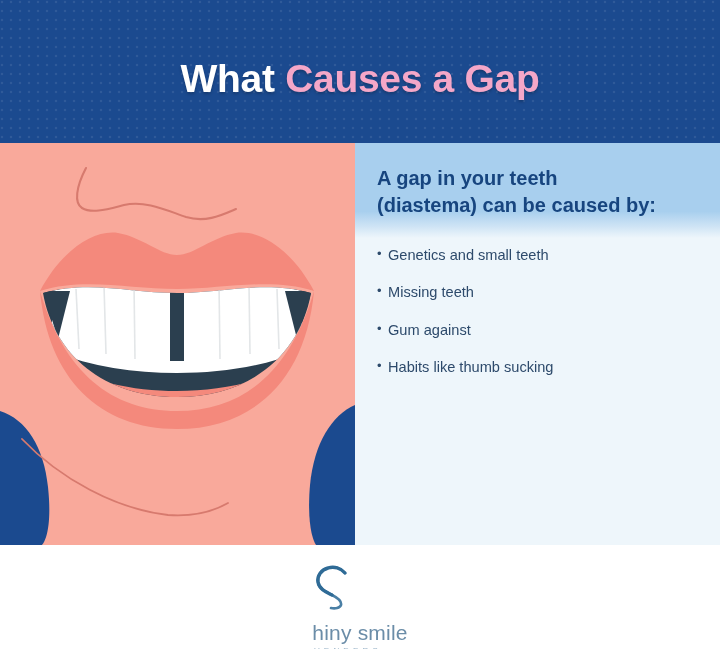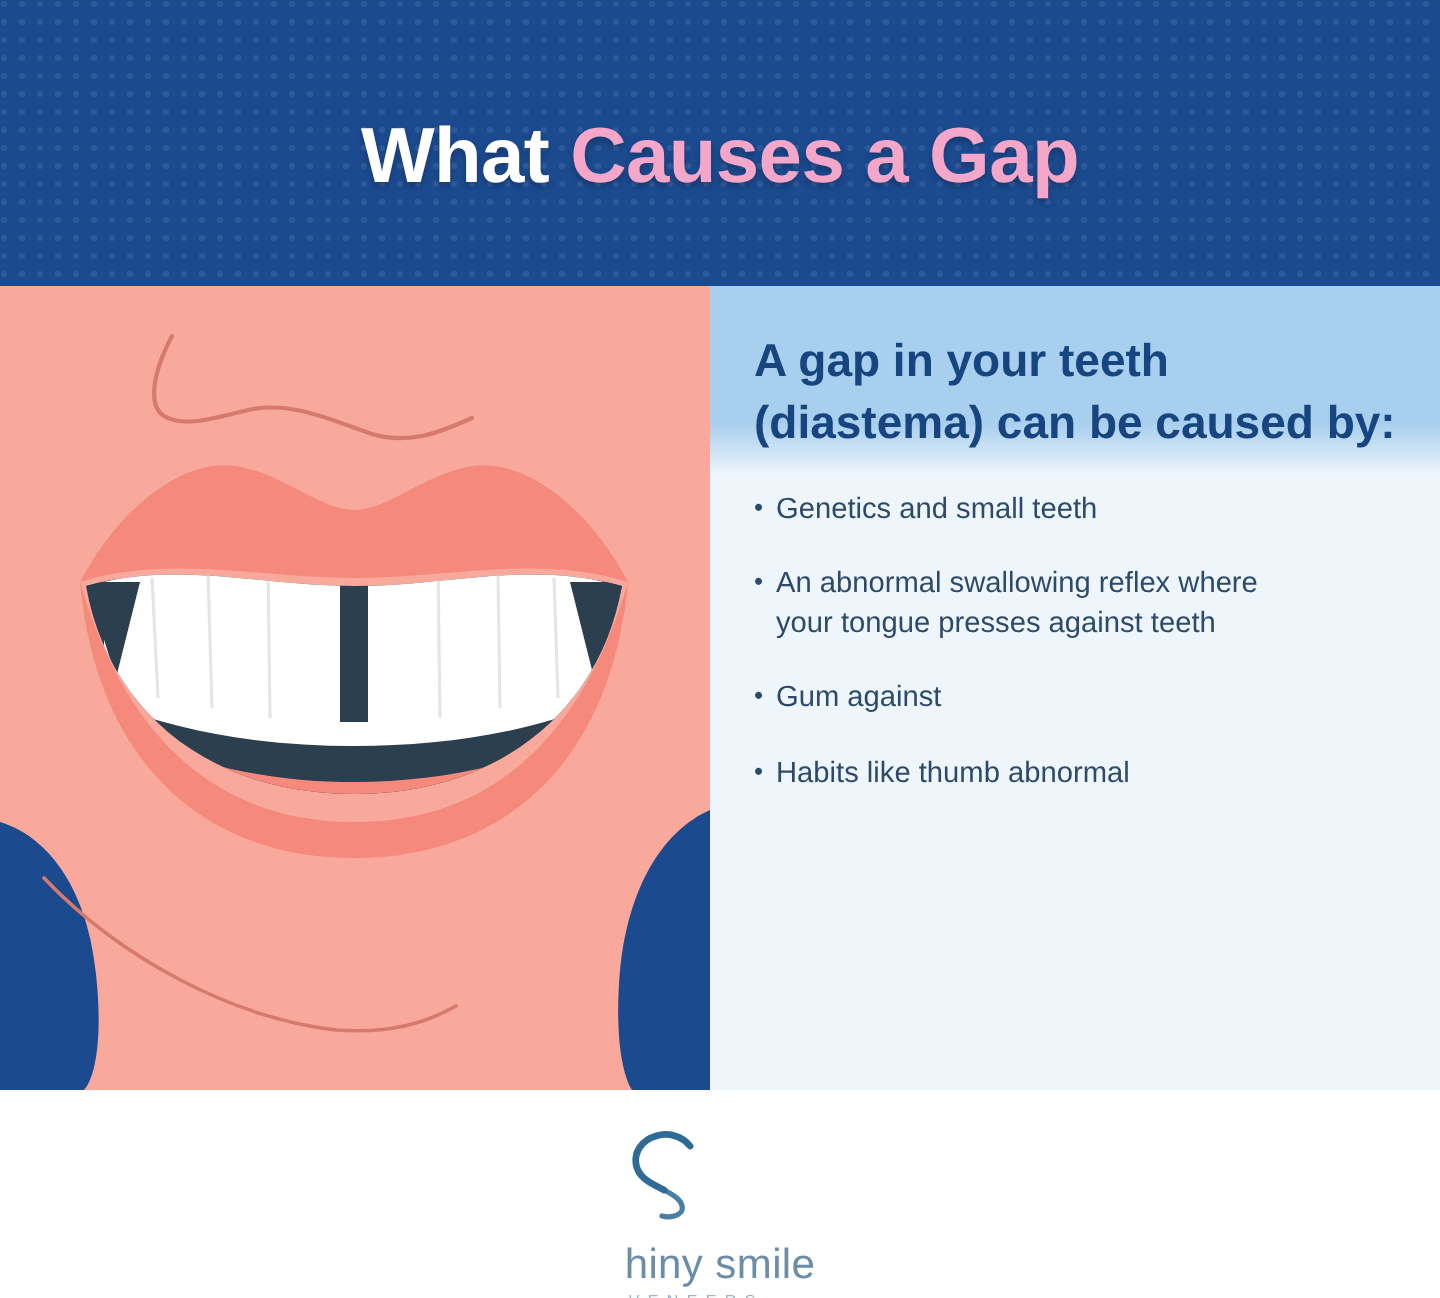--- a/index.html
+++ b/index.html
@@ -81,21 +81,21 @@
   .panel-heading {
     position: absolute;
     left: 0; top: 0;
     width: 365px;
     height: 95px;
     background: linear-gradient(to bottom, #a8cfee 0%, #a8cfee 72%, #cfe4f5 88%, #eef6fb 100%);
     box-sizing: border-box;
     padding: 22px 20px 0 22px;
   }
   .panel-heading-text {
-    font-size: 23px;
+    font-size: 20px;
     font-weight: bold;
     line-height: 1.35;
     color: #17457f;
     white-space: pre-line;
   }
 
   .bullet-list {
     position: absolute;
     left: 0; top: 103px;
     width: 365px;
@@ -230,24 +230,23 @@
       </svg>
     </div>
 
     <div class="panel">
       <div class="panel-heading">
         <div class="panel-heading-text">A gap in your teeth
 (diastema) can be caused by:</div>
       </div>
       <ul class="bullet-list">
         <li class="bullet-item">Genetics and small teeth</li>
-        <li class="bullet-item">An abnormal swallowing reflex where
-your tongue presses against teeth</li>
+        <li class="bullet-item">Missing teeth</li>
         <li class="bullet-item">Gum against</li>
-        <li class="bullet-item">Habits like thumb abnormal</li>
+        <li class="bullet-item">Habits like thumb sucking</li>
       </ul>
     </div>
   </div>
 
   <div class="footer">
     <div class="logo">
       <svg class="logo-mark" viewBox="0 0 40 46">
         <path d="M33,9 C29,4 22,2 16,4 C9,6 5,12 6,18 C7,25 14,28 20,31
                  C26,34 30,37 29,41 C28,44 23,45 19,44" fill="none" stroke="#4a7fa5" stroke-width="2.6" stroke-linecap="round"></path>
         <path d="M33,9 C29,4 22,2 16,4 C9,6 5,12 6,18 C7,25 14,28 20,31" fill="none" stroke="#2f6b96" stroke-width="3.4" stroke-linecap="round"></path>

